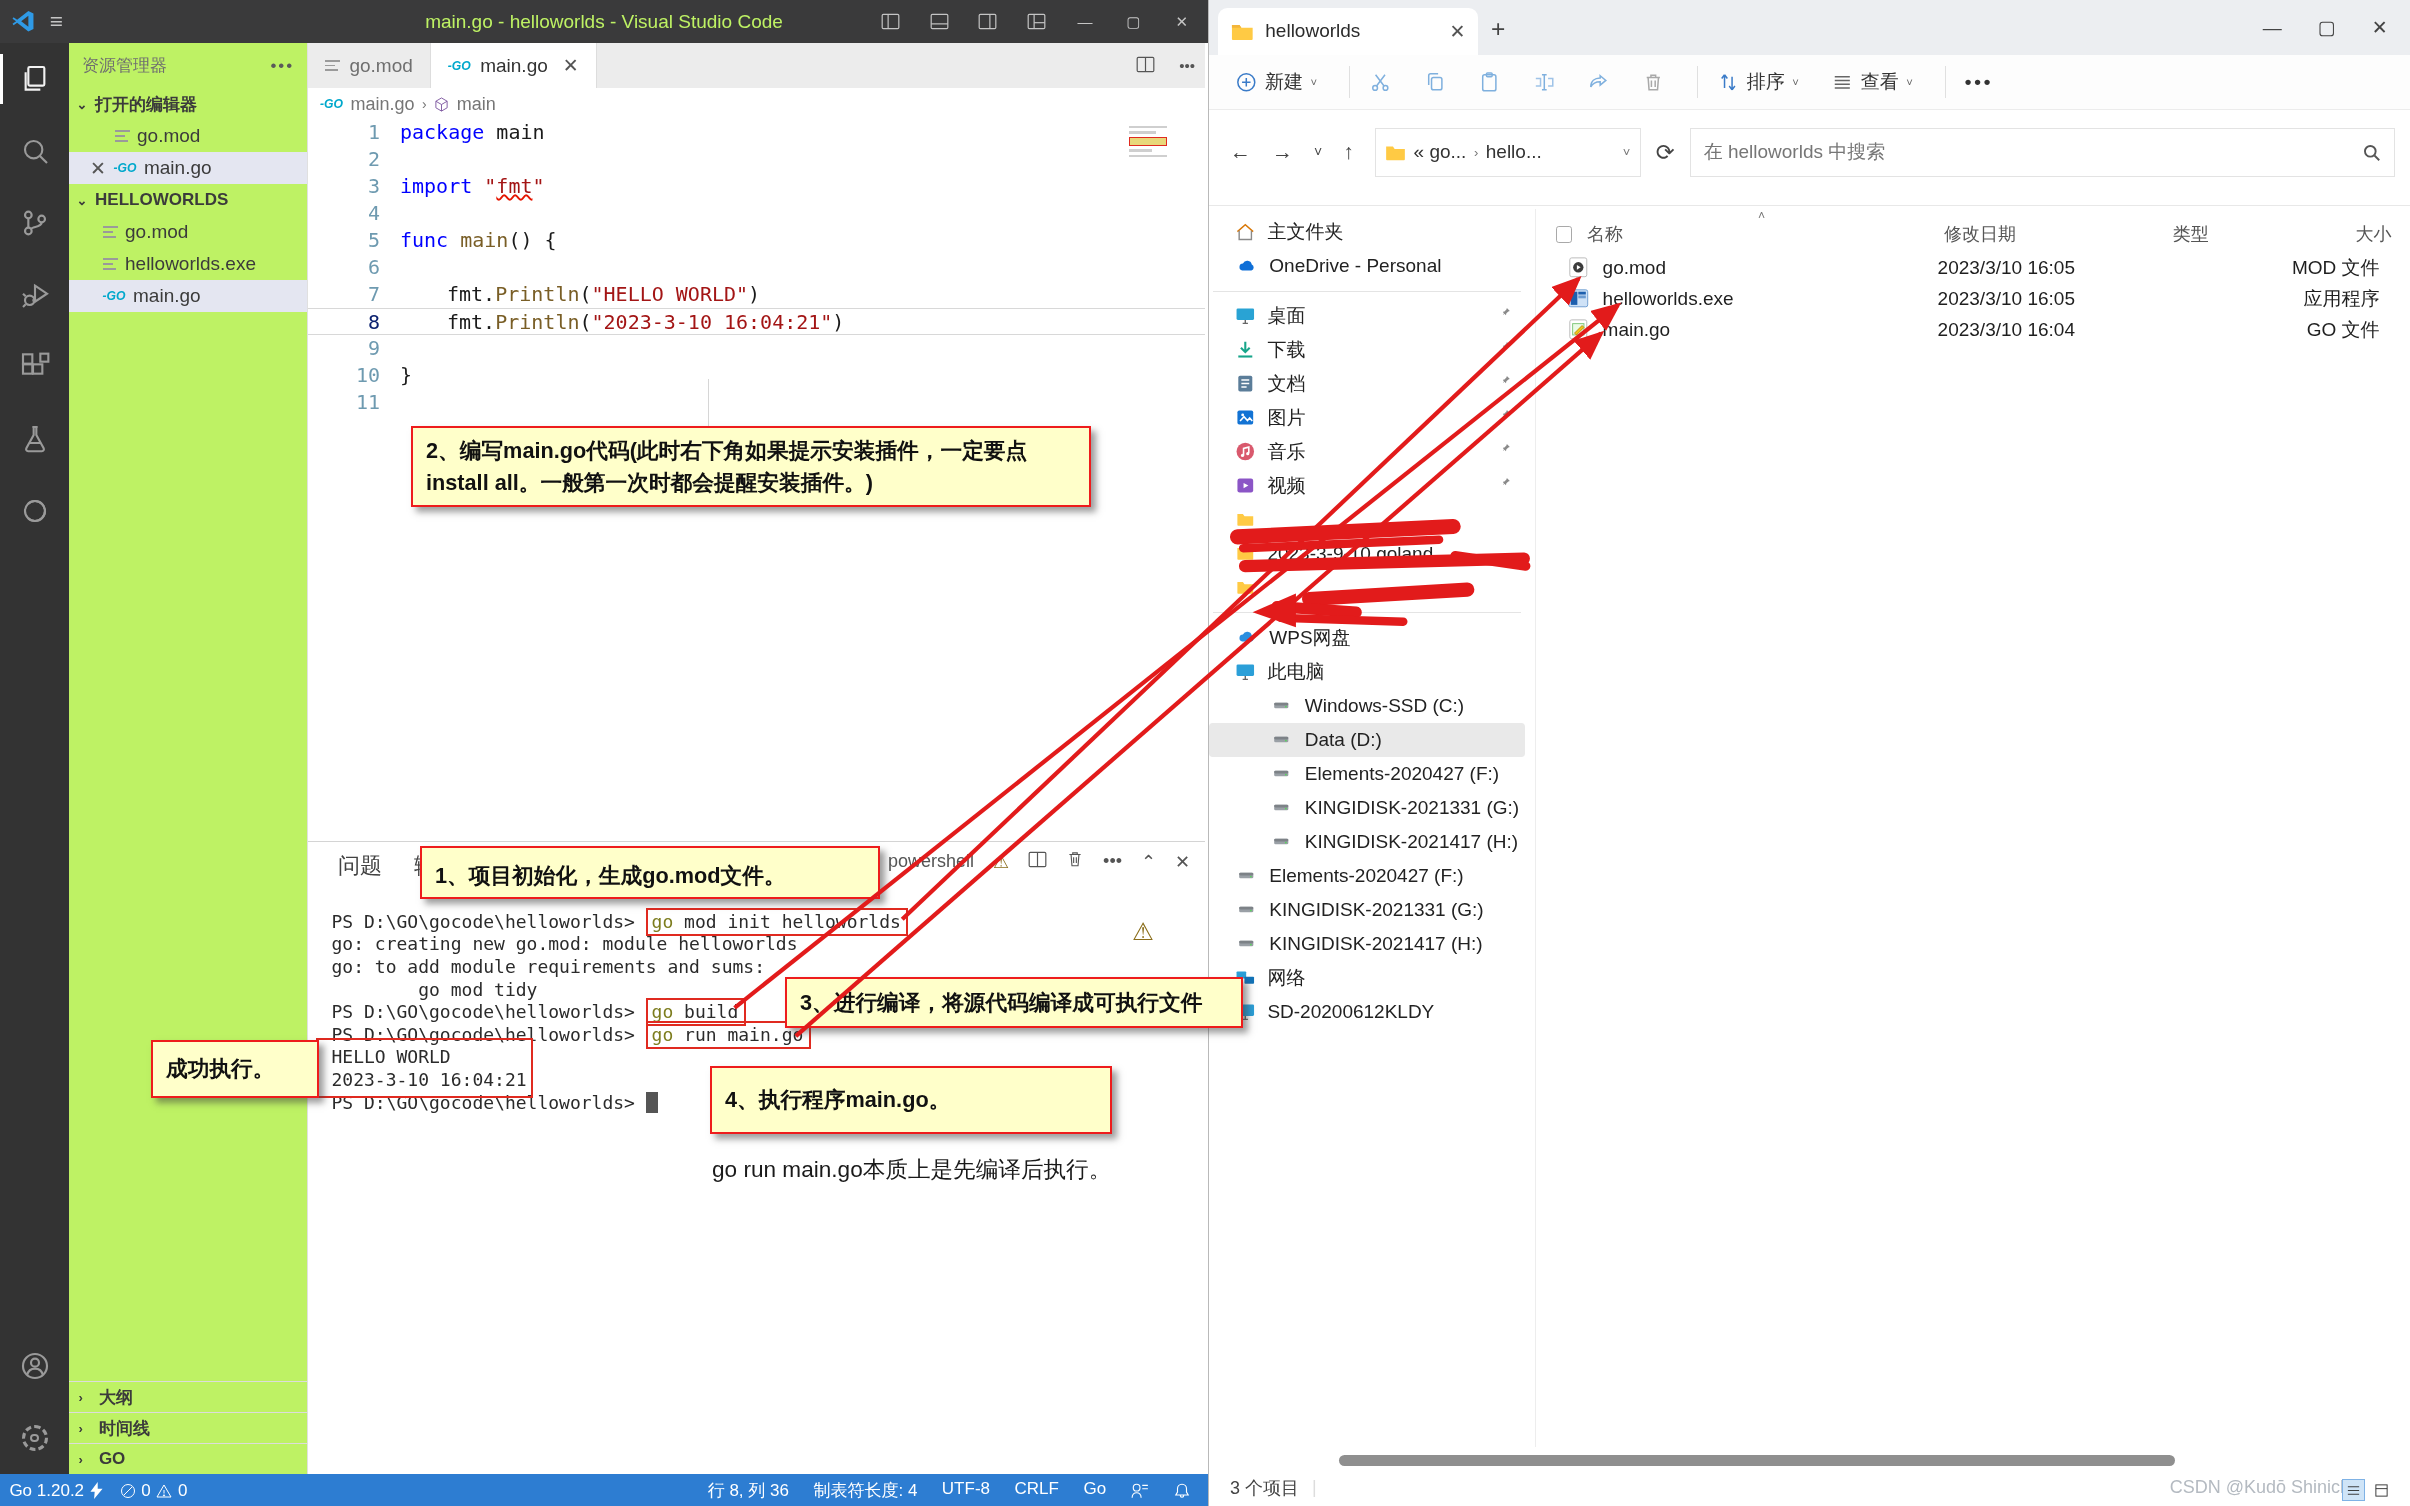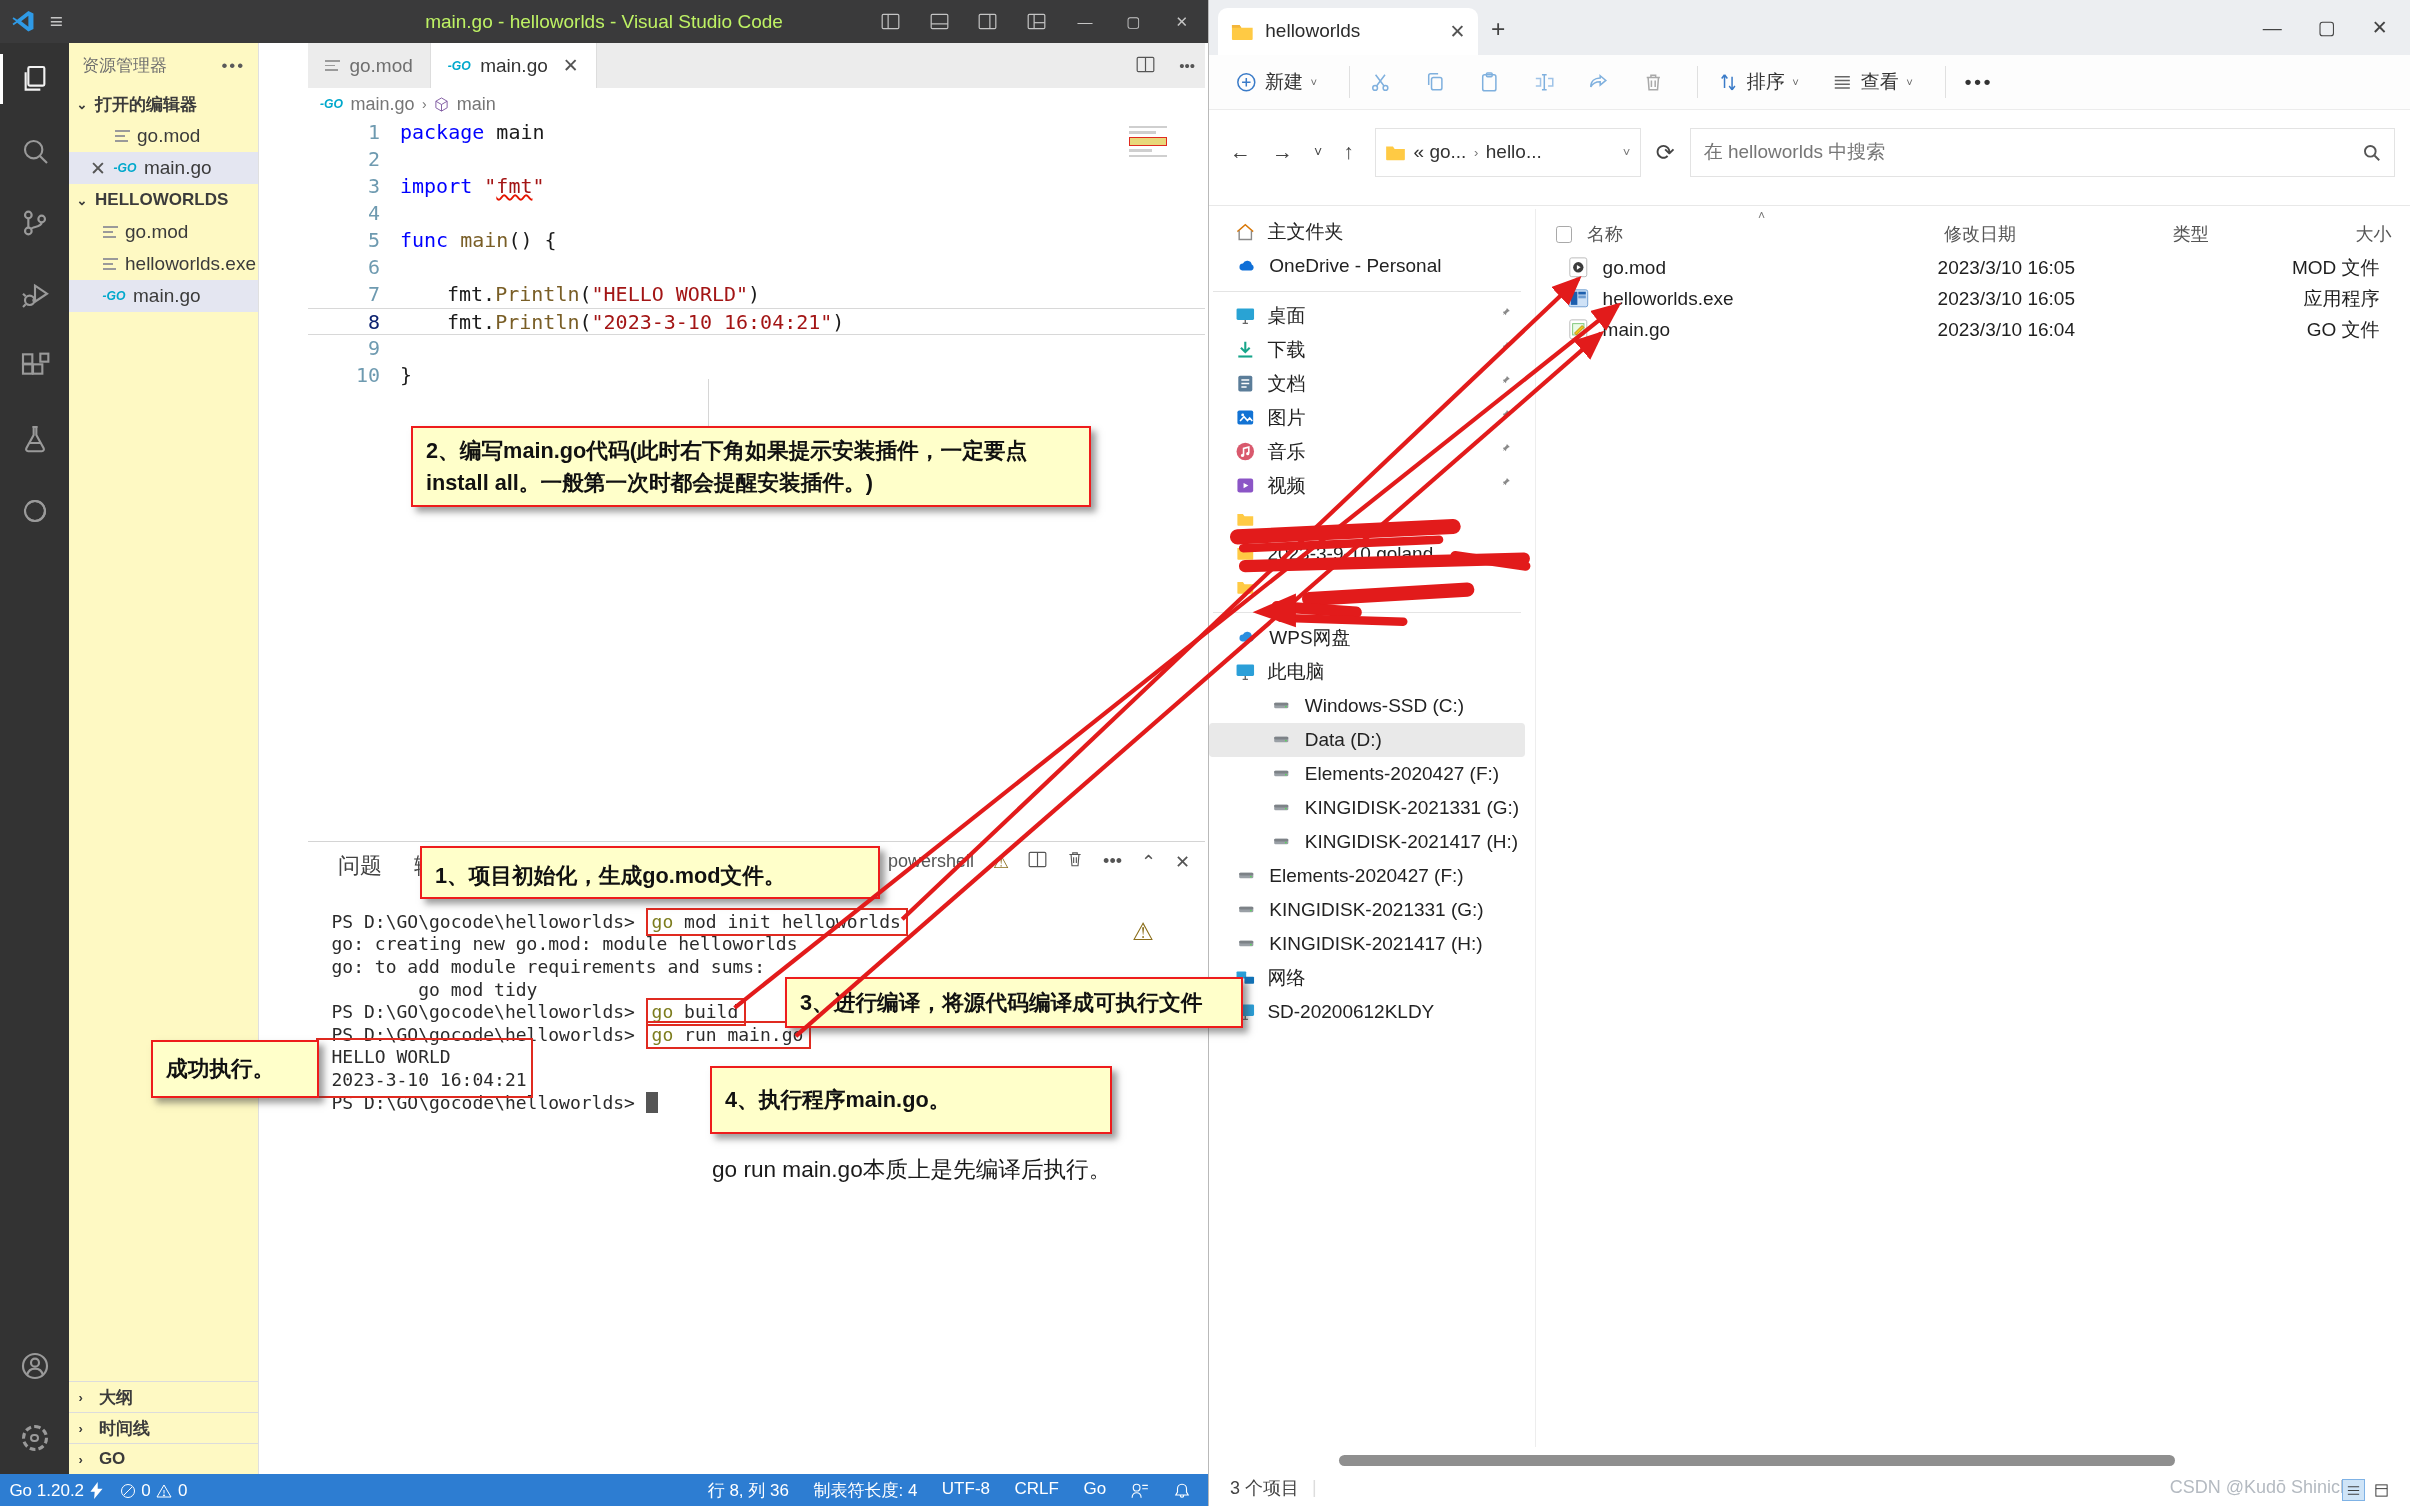--- a/index.html
+++ b/index.html
@@ -15,21 +15,21 @@
   .tb-right { position:absolute; right:0; top:0; height:43px; display:flex; align-items:center; gap:7.5px; padding-right:5.6px; }
   .tb-ico { width:41px; height:43px; display:flex; align-items:center; justify-content:center; color:#c5c5c5; }
 
   #activitybar { position:absolute; left:0; top:43px; width:69px; bottom:33px; background:#333333; }
   .ab-item { width:69px; height:72px; display:flex; align-items:center; justify-content:center; position:relative; }
   .ab-item.active::before { content:""; position:absolute; left:0; top:11.3px; bottom:11.3px; width:2.8px; background:#fff; }
   .ab-item svg { stroke:#9a9a9a; }
   .ab-item.active svg { stroke:#f2f2f2; }
   #ab-bottom { position:absolute; bottom:0; left:0; }
 
-  #sidebar { position:absolute; left:69px; top:43px; width:190px; bottom:33px; background:#fef9c3;
+  #sidebar { position:absolute; left:69px; top:43px; width:239px; bottom:33px; background:#bef264;
     border-right:0.9px solid #e0e0e0; font-size:19px; color:#3b3b3b; }
   #sb-head { height:45px; display:flex; align-items:center; padding:0 13px; color:#6f6f6f; font-size:17px; }
   #sb-head .more { margin-left:auto; letter-spacing:1.9px; color:#5a5a5a; }
   .sb-section { height:32px; display:flex; align-items:center; font-weight:bold; font-size:17px; padding-left:7.5px; gap:5.6px; }
   .sb-row { height:32px; display:flex; align-items:center; gap:7.5px; font-size:19px; color:#3b3b3b; }
   .sb-row.sel { background:#e4e6f1; }
   .chev { color:#3b3b3b; font-size:13px; width:13px; display:inline-block; }
   .mini-list { display:inline-flex; flex-direction:column; gap:2.8px; width:15px; }
   .mini-list i { height:1.9px; background:#9a9a9a; display:block; }
   .mini-list i:nth-child(1){width:15px}.mini-list i:nth-child(2){width:10.4px}.mini-list i:nth-child(3){width:13px}
@@ -359,20 +359,21 @@
         <div class="cl"><span class="num">1</span><span class="txt"><span class="kw">package</span><span class="pl"> main</span></span></div>
         <div class="cl"><span class="num">2</span><span class="txt"></span></div>
         <div class="cl"><span class="num">3</span><span class="txt"><span class="kw">import</span><span class="pl"> </span><span class="st">"</span><span class="st sq">fmt</span><span class="st">"</span></span></div>
         <div class="cl"><span class="num">4</span><span class="txt"></span></div>
         <div class="cl"><span class="num">5</span><span class="txt"><span class="kw">func</span><span class="pl"> </span><span class="fn">main</span><span class="pl">() {</span></span></div>
         <div class="cl"><span class="num">6</span><span class="txt"></span></div>
         <div class="cl"><span class="num">7</span><span class="txt" style="padding-left: 47px;"><span class="pl">fmt.</span><span class="fn">Println</span><span class="pl">(</span><span class="st">"HELLO WORLD"</span><span class="pl">)</span></span></div>
         <div class="cl curline"><span class="num cur">8</span><span class="txt" style="padding-left: 47px;"><span class="pl">fmt.</span><span class="fn">Println</span><span class="pl">(</span><span class="st">"2023-3-10 16:04:21"</span><span class="pl">)</span></span></div>
         <div class="cl"><span class="num">9</span><span class="txt"></span></div>
         <div class="cl"><span class="num">10</span><span class="txt"><span class="pl">}</span></span></div>
+        <div class="cl"><span class="num">11</span><span class="txt"></span></div>
       </div>
     <div id="indent-guide"></div>
     <div id="minimap">
       <i></i>
         <i style="width:70%"></i>
         <i class="mark"></i>
         <i style="width:60%"></i>
         <i></i>
     </div>
   </div>

